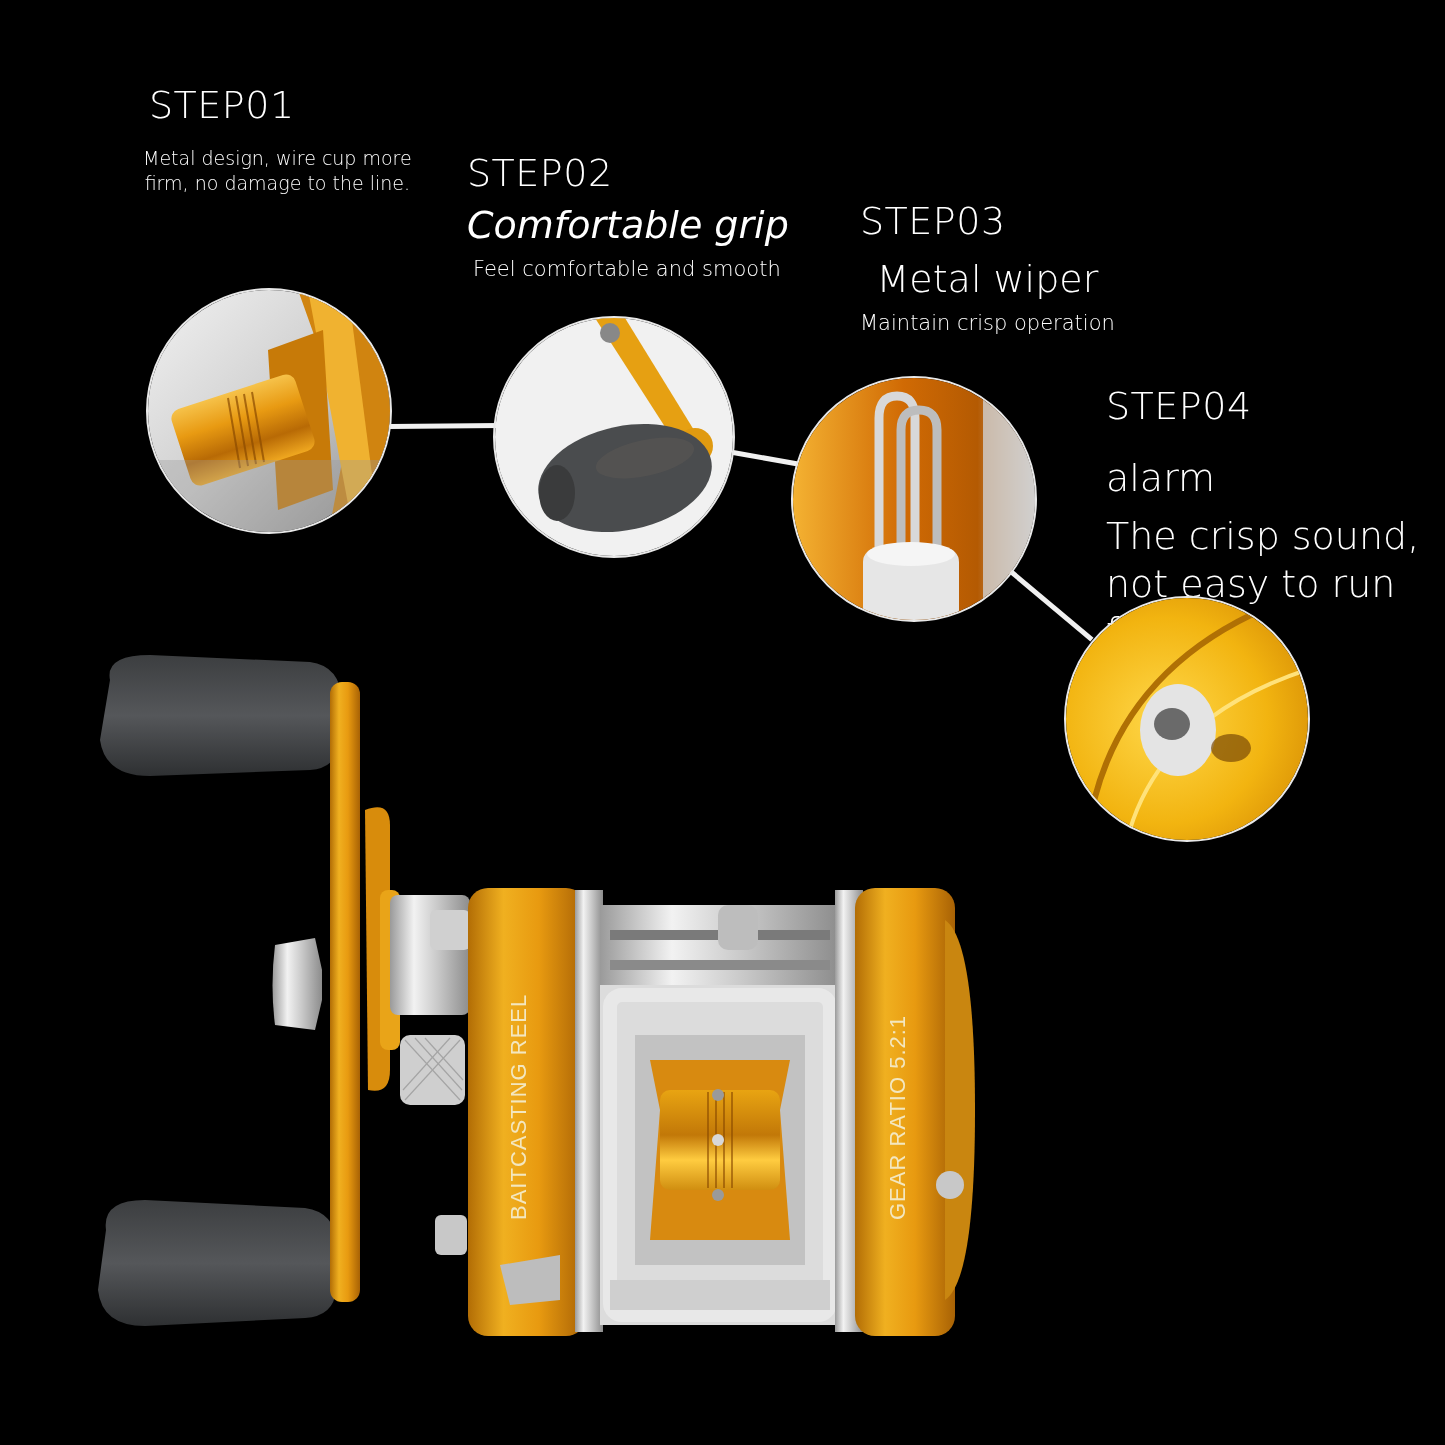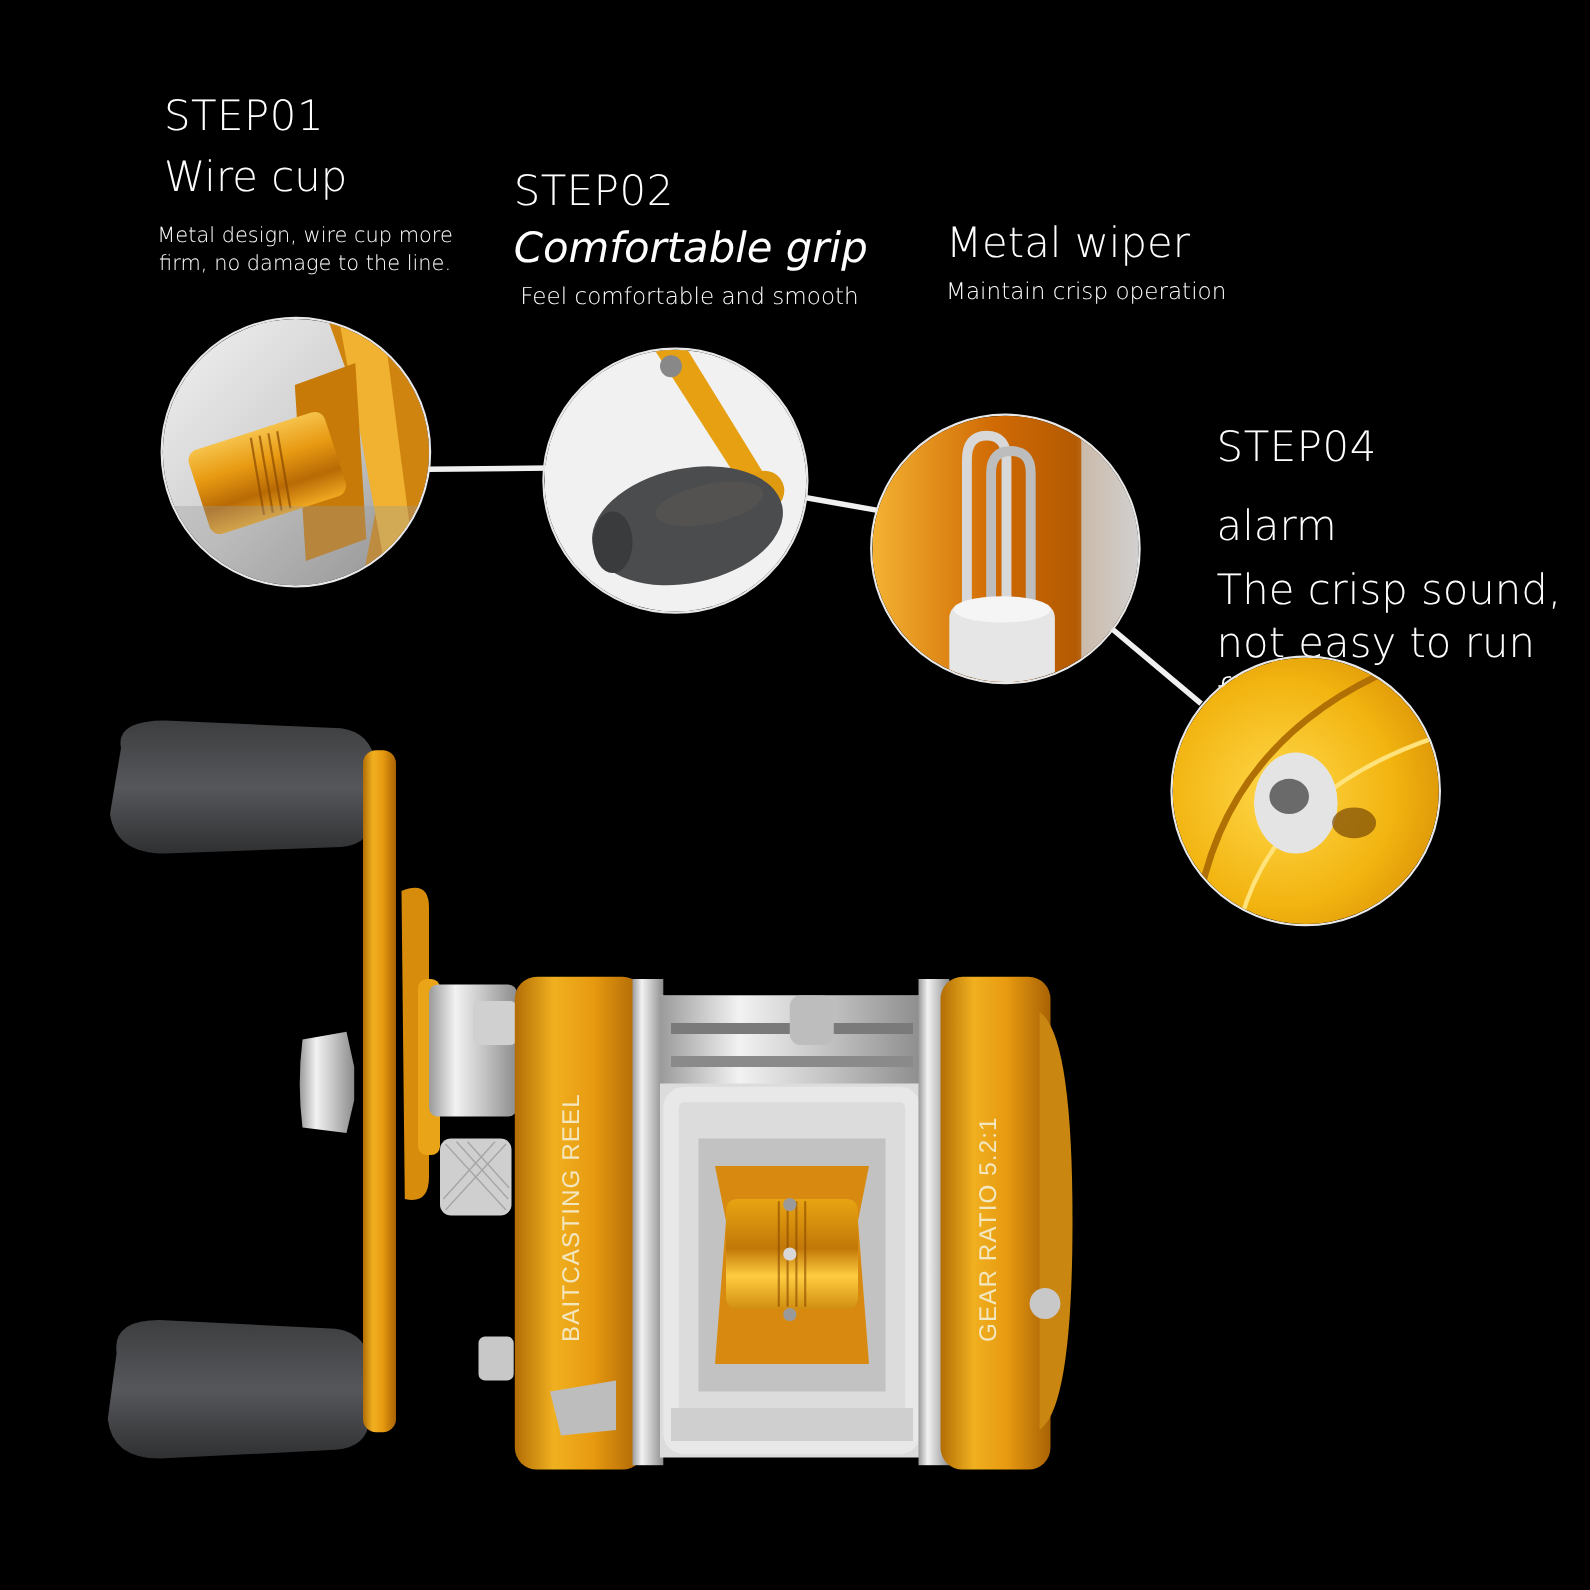--- a/index.html
+++ b/index.html
@@ -14,37 +14,37 @@
   .circle { position:absolute; border-radius:50%; overflow:hidden; border:2px solid #e8e8e8; box-sizing:border-box; }
   .connector { position:absolute; height:5px; background:#f0f0f0; transform-origin:0 50%; }
   svg { display:block; }
   .reel-text { font-family:"Liberation Sans", sans-serif; fill:#f3e7c0; font-size:22px; letter-spacing:1px; }
 </style>
 </head>
 <body>
 
 <div class="abs" style="left:149px; top:86px;">
   <div class="step-label">STEP01</div>
-  <div class="step-title" style="margin-top:18px;">Wire cup</div>
   <div class="step-desc small" style="margin-top:22px; margin-left:-6px;text-align:center;">
     <div>Metal design, wire cup more</div>
     <div>firm, no damage to the line.</div>
   </div>
 </div>
 
 <div class="abs" style="left:467px; top:154px;">
   <div class="step-label">STEP02</div>
   <div class="step-title" style="margin-top:14px;font-style:italic;">Comfortable grip</div>
   <div class="step-desc" style="margin-top:12px; margin-left:6px;">
     <div>Feel comfortable and smooth</div>
   </div>
 </div>
 
 <div class="abs" style="left:860px; top:202px;">
-  <div class="step-title" style="margin-top:0;">Metal wiper</div>
+  <div class="step-label">STEP03</div>
+  <div class="step-title" style="margin-top:20px;text-align:center;">Metal wiper</div>
   <div class="step-desc" style="margin-top:12px;">
     <div>Maintain crisp operation</div>
   </div>
 </div>
 
 <div class="abs" style="left:1106px; top:387px;">
   <div class="step-label">STEP04</div>
   <div class="step-title" style="margin-top:34px;">alarm</div>
   <div class="step-desc large" style="margin-top:16px;">
     <div>The crisp sound,</div>

